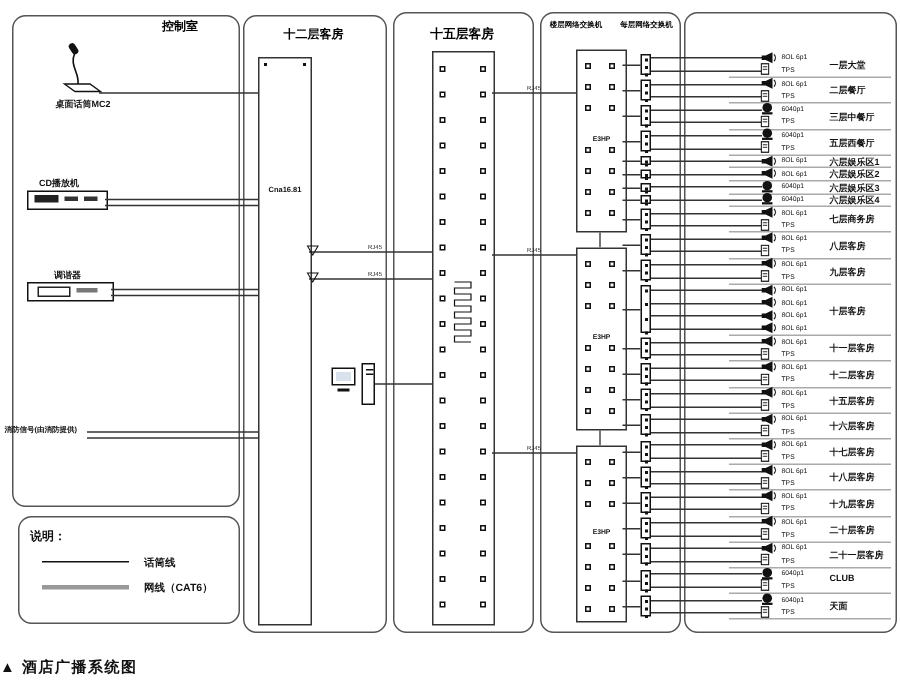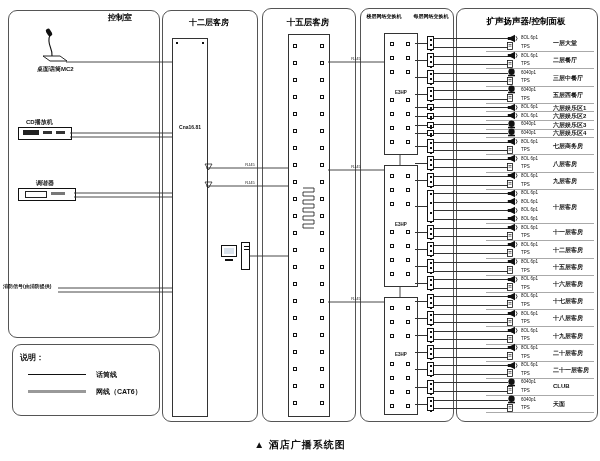--- a/index.html
+++ b/index.html
@@ -16,21 +16,21 @@
   .wl{position:absolute;height:1px;background:#333;}
   .wlabel{position:absolute;font-size:4px;color:#222;width:24px;text-align:center;white-space:nowrap;}
   .sep{position:absolute;height:1px;background:#aaa;}
   .port{position:absolute;width:4px;height:4px;border:1px solid #111;background:#fff;box-sizing:border-box;}
   .minisw{position:absolute;width:7px;border:1px solid #111;background:#fff;box-sizing:border-box;}
   .minisw i{position:absolute;left:2px;width:2px;height:2px;background:#111;}
   .rowlabel{position:absolute;font-size:4.5px;color:#111;white-space:nowrap;}
   .floorname{position:absolute;font-size:6px;font-weight:bold;color:#111;white-space:nowrap;}
   .rowicon{position:absolute;line-height:0;}
   .legend-line{position:absolute;}
-  .cap{position:absolute;left:0;top:438px;width:600px;text-align:center;
+  .cap{position:absolute;left:0;top:438px;width:600px;text-align:left;
        font-size:10px;font-weight:bold;letter-spacing:1px;}
   svg{display:block;}
   #wires{position:absolute;left:0;top:0;pointer-events:none;}
   #dyn{position:absolute;left:0;top:0;width:600px;height:461px;pointer-events:none;}
   .pc{position:absolute;border:1px solid #111;background:#fff;box-sizing:border-box;}
 </style>
 </head>
 <body>
 
 <div id="stage">
@@ -40,21 +40,20 @@
   <div class="room" style="left:162px;top:10px;width:94px;height:410px;"></div>
   <div class="room" style="left:262px;top:8px;width:92px;height:412px;"></div>
   <div class="room" style="left:360px;top:8px;width:92px;height:412px;"></div>
   <div class="room" style="left:456px;top:8px;width:140px;height:412px;"></div>
 
   <div class="rtitle" style="left:88px;top:12px;width:64px;font-size:8px;">控制室</div>
   <div class="rtitle" style="left:163px;top:17px;width:92px;font-size:8px;">十二层客房</div>
   <div class="rtitle" style="left:263px;top:17px;width:90px;font-size:8.5px;">十五层客房</div>
   <div class="rtitle" style="left:361px;top:13px;width:46px;font-size:5px;">楼层网络交换机</div>
   <div class="rtitle" style="left:408px;top:13px;width:46px;font-size:5px;">每层网络交换机</div>
-  <div class="rtitle" style="left:458px;top:16px;width:136px;font-size:8.5px;">扩声扬声器/控制面板</div>
 
   <div class="devlabel" style="left:37px;top:65px;">桌面话筒MC2</div>
   <div class="devlabel" style="left:26px;top:118px;">CD播放机</div>
   <div class="devlabel" style="left:36px;top:179px;">调谐器</div>
   <div class="devlabel" style="left:3px;top:283px;font-size:5px;">消防信号(由消防提供)</div>
 
   <div class="rack" style="left:18px;top:127px;width:52px;height:11px;">
     <div class="win"></div>
     <div class="btn" style="left:24px;"></div>
     <div class="btn" style="left:37px;"></div>

